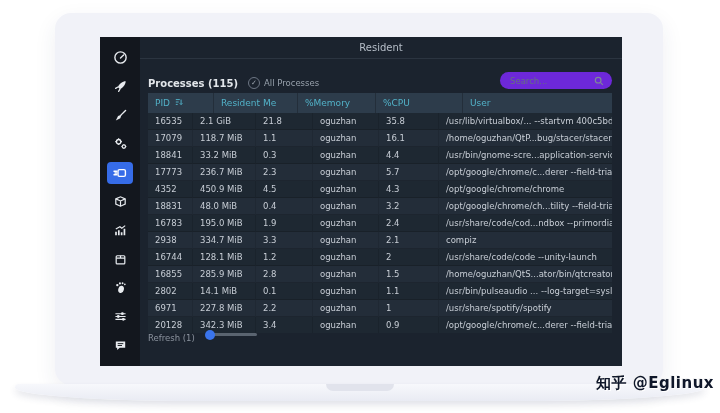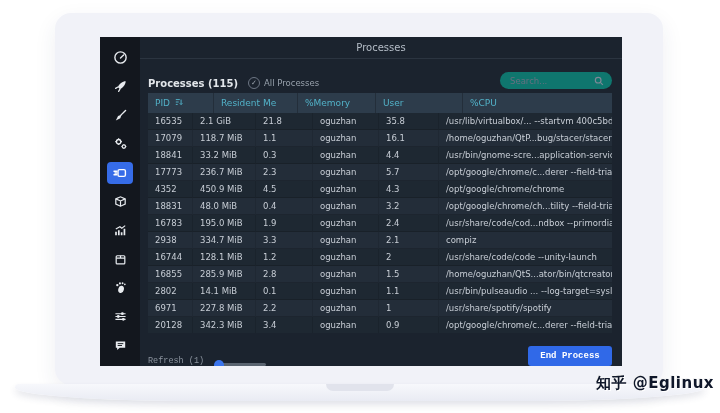--- a/index.html
+++ b/index.html
@@ -55,21 +55,21 @@
     height:30px;display:flex;align-items:flex-end;padding:0 10px 0 8px;gap:10px;flex:0 0 auto;
   }
   .count{color:#e2e6ea;font-size:10px;font-weight:bold;}
   .allproc{display:flex;align-items:center;gap:4px;color:#97a0ab;font-size:8.5px;cursor:pointer;}
   .cb{
     width:10px;height:10px;border:1px solid #6d7684;border-radius:50%;
     font-size:7px;line-height:10px;text-align:center;color:#9aa3ad;
   }
   .spacer{flex:1;}
   .search{
-    display:flex;align-items:center;background:#0f766e;border-radius:9px;
+    display:flex;align-items:center;background:#6d28d9;border-radius:9px;
     height:17px;width:112px;padding:0 8px;box-sizing:border-box;gap:4px;
   }
   .search input{
     flex:1;min-width:0;background:transparent;border:none;outline:none;
     color:#cfd5dc;font-size:8.5px;font-family:inherit;
   }
   .search input::placeholder{color:#667080;}
   
   .table{margin:4px 10px 0 8px;flex:1;overflow:hidden;display:flex;flex-direction:column;}
   .thead,.trow{
@@ -88,23 +88,22 @@
   }
   .trow:nth-child(odd){background:#1e2832;}
   .trow:nth-child(even){background:#232d39;}
   .trow .td{
     padding-left:7px;white-space:nowrap;overflow:hidden;
     border-left:1px solid rgba(0,0,0,0.10);border-bottom:1px solid rgba(0,0,0,0.16);
   }
   .trow .td:first-child{border-left:none;}
   
   .footer{
-    flex:0 0 auto;height:33px;display:flex;align-items:flex-end;gap:12px;
+    flex:0 0 auto;height:33px;display:flex;align-items:flex-start;gap:12px;
     padding:0 10px 0 8px;
-    font-family:Liberation Mono, monospace;
   }
   .refresh-label{color:#8b939e;font-size:8.5px;}
   .slider{position:relative;width:50px;height:3px;background:#5a6470;border-radius:2px;cursor:pointer;}
   .knob{
     position:absolute;left:-2px;top:-3.5px;width:10px;height:10px;border-radius:50%;
     background:#3a74ec;cursor:pointer;
   }
   .endbtn{
     background:#3069e8;color:#ffffff;border:none;border-radius:3px;cursor:pointer;
     font-size:9px;font-weight:bold;height:20px;width:84px;font-family:inherit;
@@ -209,21 +208,21 @@
             <svg width="15" height="15" viewBox="0 0 16 16">
               <path d="M3 3.6 H13 V10.4 H7.2 L4.4 12.8 V10.4 H3 Z" fill="#e8ebef"></path>
               <path d="M5 6 H11 M5 8 H9.6" stroke="#13171e" stroke-width="1"></path>
             </svg>
           </span>
       </button>
     </nav>
 
     <main class="content">
       <header class="titlebar">
-        <span>Processes</span>
+        <span>Resident</span>
       </header>
 
       <div class="toolbar">
         <span class="count">Processes (115)</span>
         <label class="allproc">
           <span class="cb">✓</span>
           <span>All Processes</span>
         </label>
         <div class="spacer"></div>
         <div class="search">
@@ -238,22 +237,22 @@
       <div class="table">
         <div class="thead">
           <div class="th">
             <span>PID</span>
             <span><svg width="8" height="8" viewBox="0 0 10 10" stroke="#52b2c8" stroke-width="1.2" fill="none">
                   <path d="M1 2 H6 M1 5 H4.6 M1 8 H3.4 M7.6 2 V8 M6 6.6 L7.6 8.3 L9.2 6.6"></path>
                 </svg></span>
           </div>
           <div class="th">Resident Mer</div>
           <div class="th">%Memory</div>
+          <div class="th">%CPU</div>
           <div class="th">User</div>
-          <div class="th">%CPU</div>
         </div>
         <div class="tbody">
             <div class="trow">
               <div class="td">16535</div>
               <div class="td">2.1 GiB</div>
               <div class="td">21.8</div>
               <div class="td">oguzhan</div>
               <div class="td">35.8</div>
               <div class="td">/usr/lib/virtualbox/... --startvm 400c5bdd-</div>
             </div>
@@ -355,21 +354,20 @@
             </div>
           </div>
       </div>
 
       <footer class="footer">
         <span class="refresh-label">Refresh (1)</span>
         <div class="slider">
           <div class="knob"></div>
         </div>
         <div class="spacer"></div>
-        <button class="endbtn">End Process</button>
       </footer>
     </main>
   </div>
 </div>
 
 <div class="base">
   <div class="notch"></div>
 </div>
 
 <div class="watermark">知乎 @Eglinux</div>

